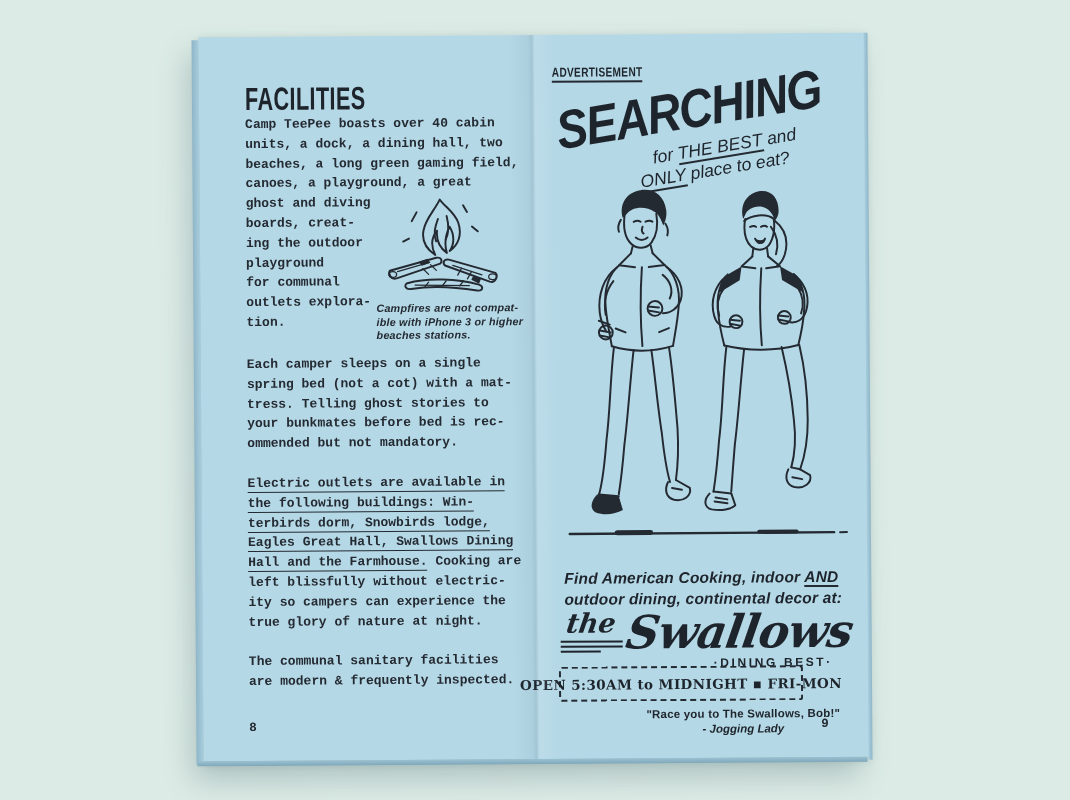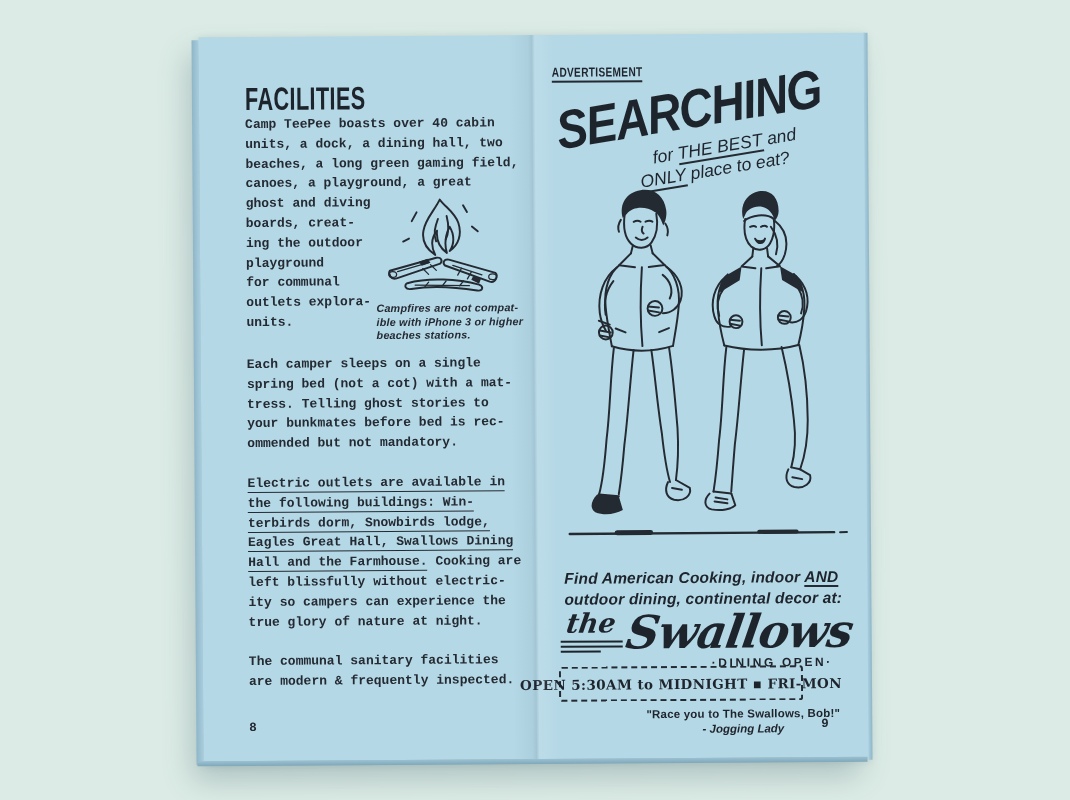--- a/index.html
+++ b/index.html
@@ -138,21 +138,21 @@
       <div class="tline">beaches, a long green gaming field,</div>
       <div class="tline">canoes, a playground, a great</div>
       <div class="wrap-row">
         <div class="narrow-col">
           <div class="tline">ghost and diving</div>
           <div class="tline">boards, creat-</div>
           <div class="tline">ing the outdoor</div>
           <div class="tline">playground</div>
           <div class="tline">for communal</div>
           <div class="tline">outlets explora-</div>
-          <div class="tline">units.</div>
+          <div class="tline">tion.</div>
         </div>
         <div class="fire-col">
           <svg width="126" height="102" viewBox="0 0 130 105">
             <g class="ink">
               <path d="M62,5 C56,17 47,25 45,37 C43,48 48,56 57,62 C52,52 54,43 59,37 C58,47 62,55 69,60 C66,50 68,41 72,33 C77,41 77,51 72,58 C81,52 85,41 81,29 C77,18 68,13 62,5 Z"></path>
               <path d="M60,25 C57,33 55,40 58,48"></path>
               <path d="M69,22 C71,30 72,38 68,46"></path>
               <path d="M38,18 l-5,9"></path>
               <path d="M86,11 l4,7"></path>
               <path d="M95,33 l6,5"></path>
@@ -311,21 +311,21 @@
     <div class="logo">
       <div class="logo-the-wrap">
         <span class="logo-the">the</span>
         <div class="the-rules">
           <div class="r1"></div>
             <div class="r2"></div>
             <div class="r3"></div>
         </div>
       </div>
       <div class="logo-name">Swallows</div>
-      <div class="logo-tagline">·DINING OPEN·</div>
+      <div class="logo-tagline">·DINING BEST·</div>
     </div>
 
     <div class="hours-box"><span>OPEN 5:30AM to MIDNIGHT ▪ FRI-MON</span></div>
 
     <div class="quote-block">
       <div class="quote">"Race you to The Swallows, Bob!"</div>
       <div class="quote-attrib">- Jogging Lady</div>
     </div>
 
     <div class="pagenum" style="left:284px">9</div>

